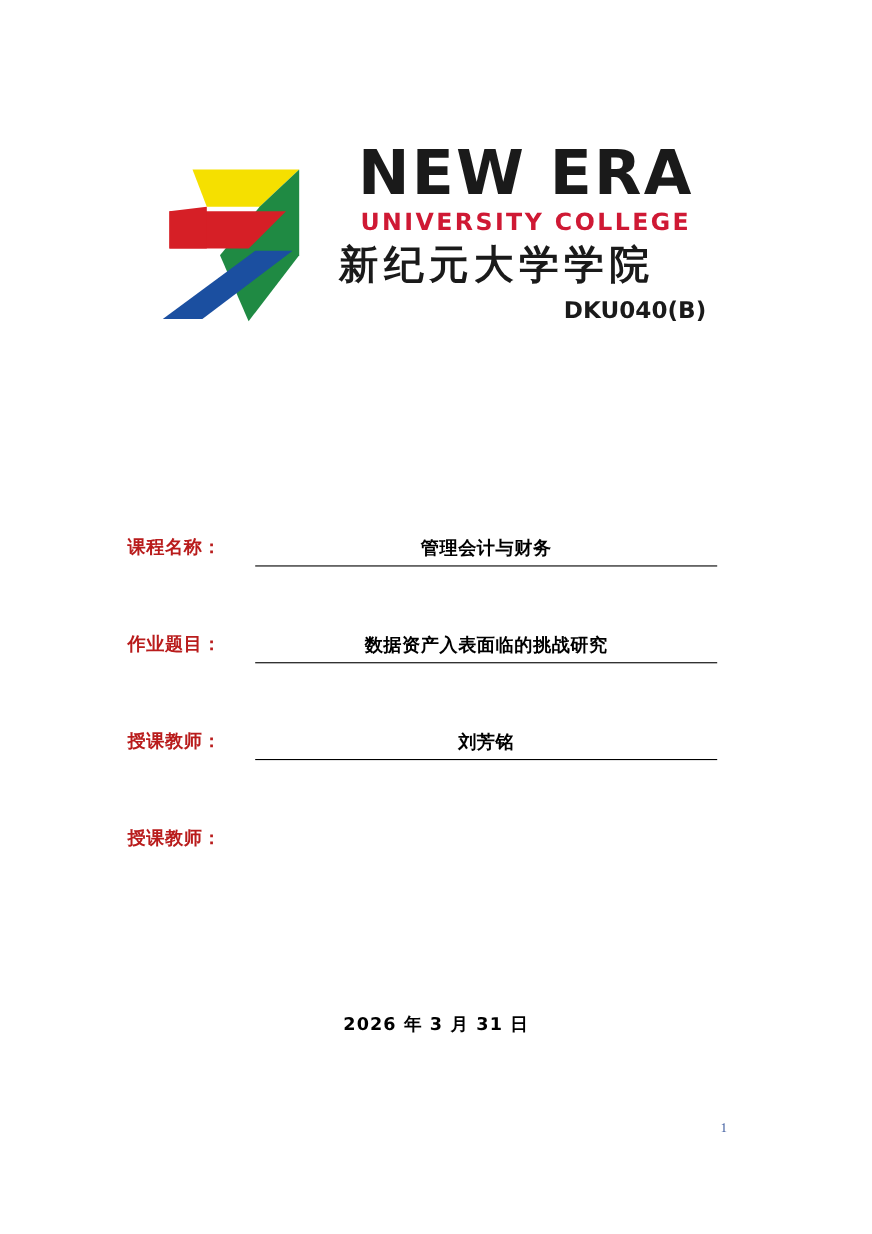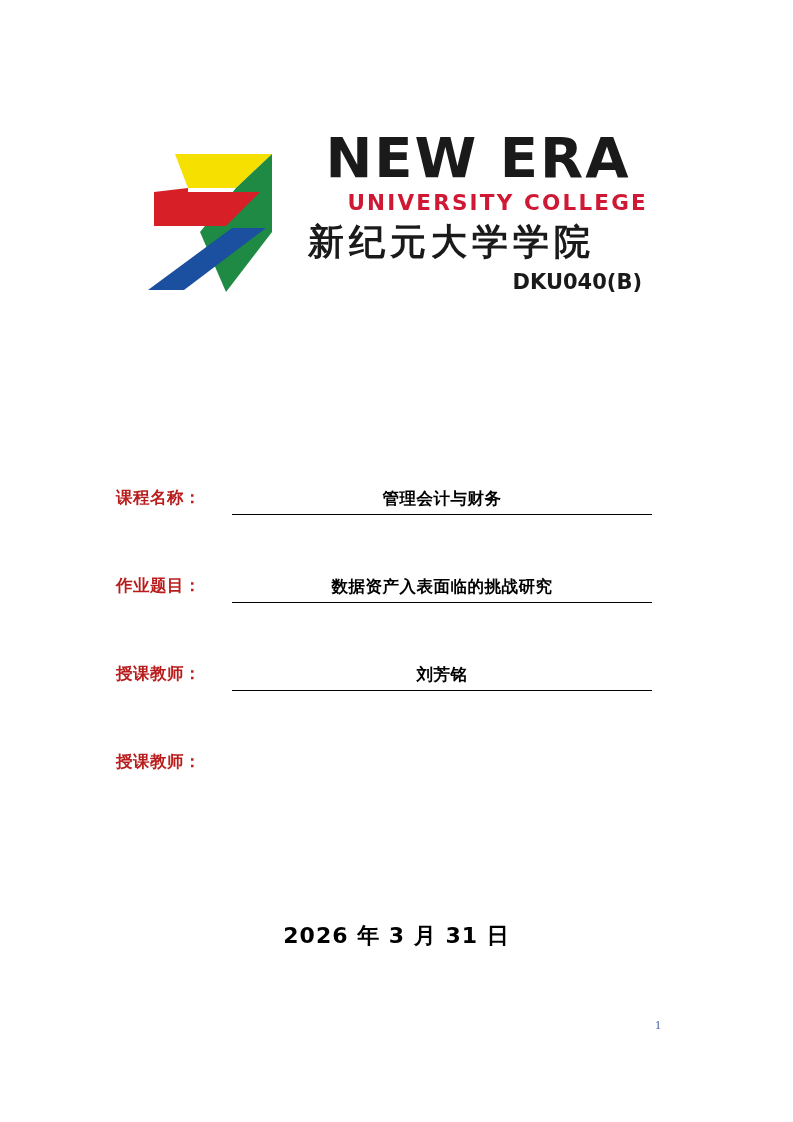--- a/index.html
+++ b/index.html
@@ -55,21 +55,21 @@
     color: #1a1a1a;
     text-align: center;
   }
   .logo-univ {
     font-family: "DejaVu Sans", sans-serif;
     font-weight: bold;
     font-size: 21.5px;
     letter-spacing: 2.2px;
     line-height: 26px;
     color: #cf1934;
-    text-align: right;
+    text-align: center;
     margin-top: 2px;
   }
   .logo-cn {
     font-family: "DejaVu Sans", sans-serif;
     font-weight: bold;
     font-size: 36px;
     letter-spacing: 5px;
     line-height: 46px;
     color: #1a1a1a;
     text-align: left;
@@ -131,21 +131,21 @@
 
   
   .date-line {
     position: absolute;
     top: 921px;
     left: 0;
     width: 793px;
     text-align: center;
     font-family: "DejaVu Sans", sans-serif;
     font-weight: bold;
-    font-size: 22px;
+    font-size: 16px;
     letter-spacing: 1px;
     color: #000;
   }
 
   
   .page-number {
     position: absolute;
     top: 1018px;
     left: 655px;
     font-family: "Liberation Serif", serif;

